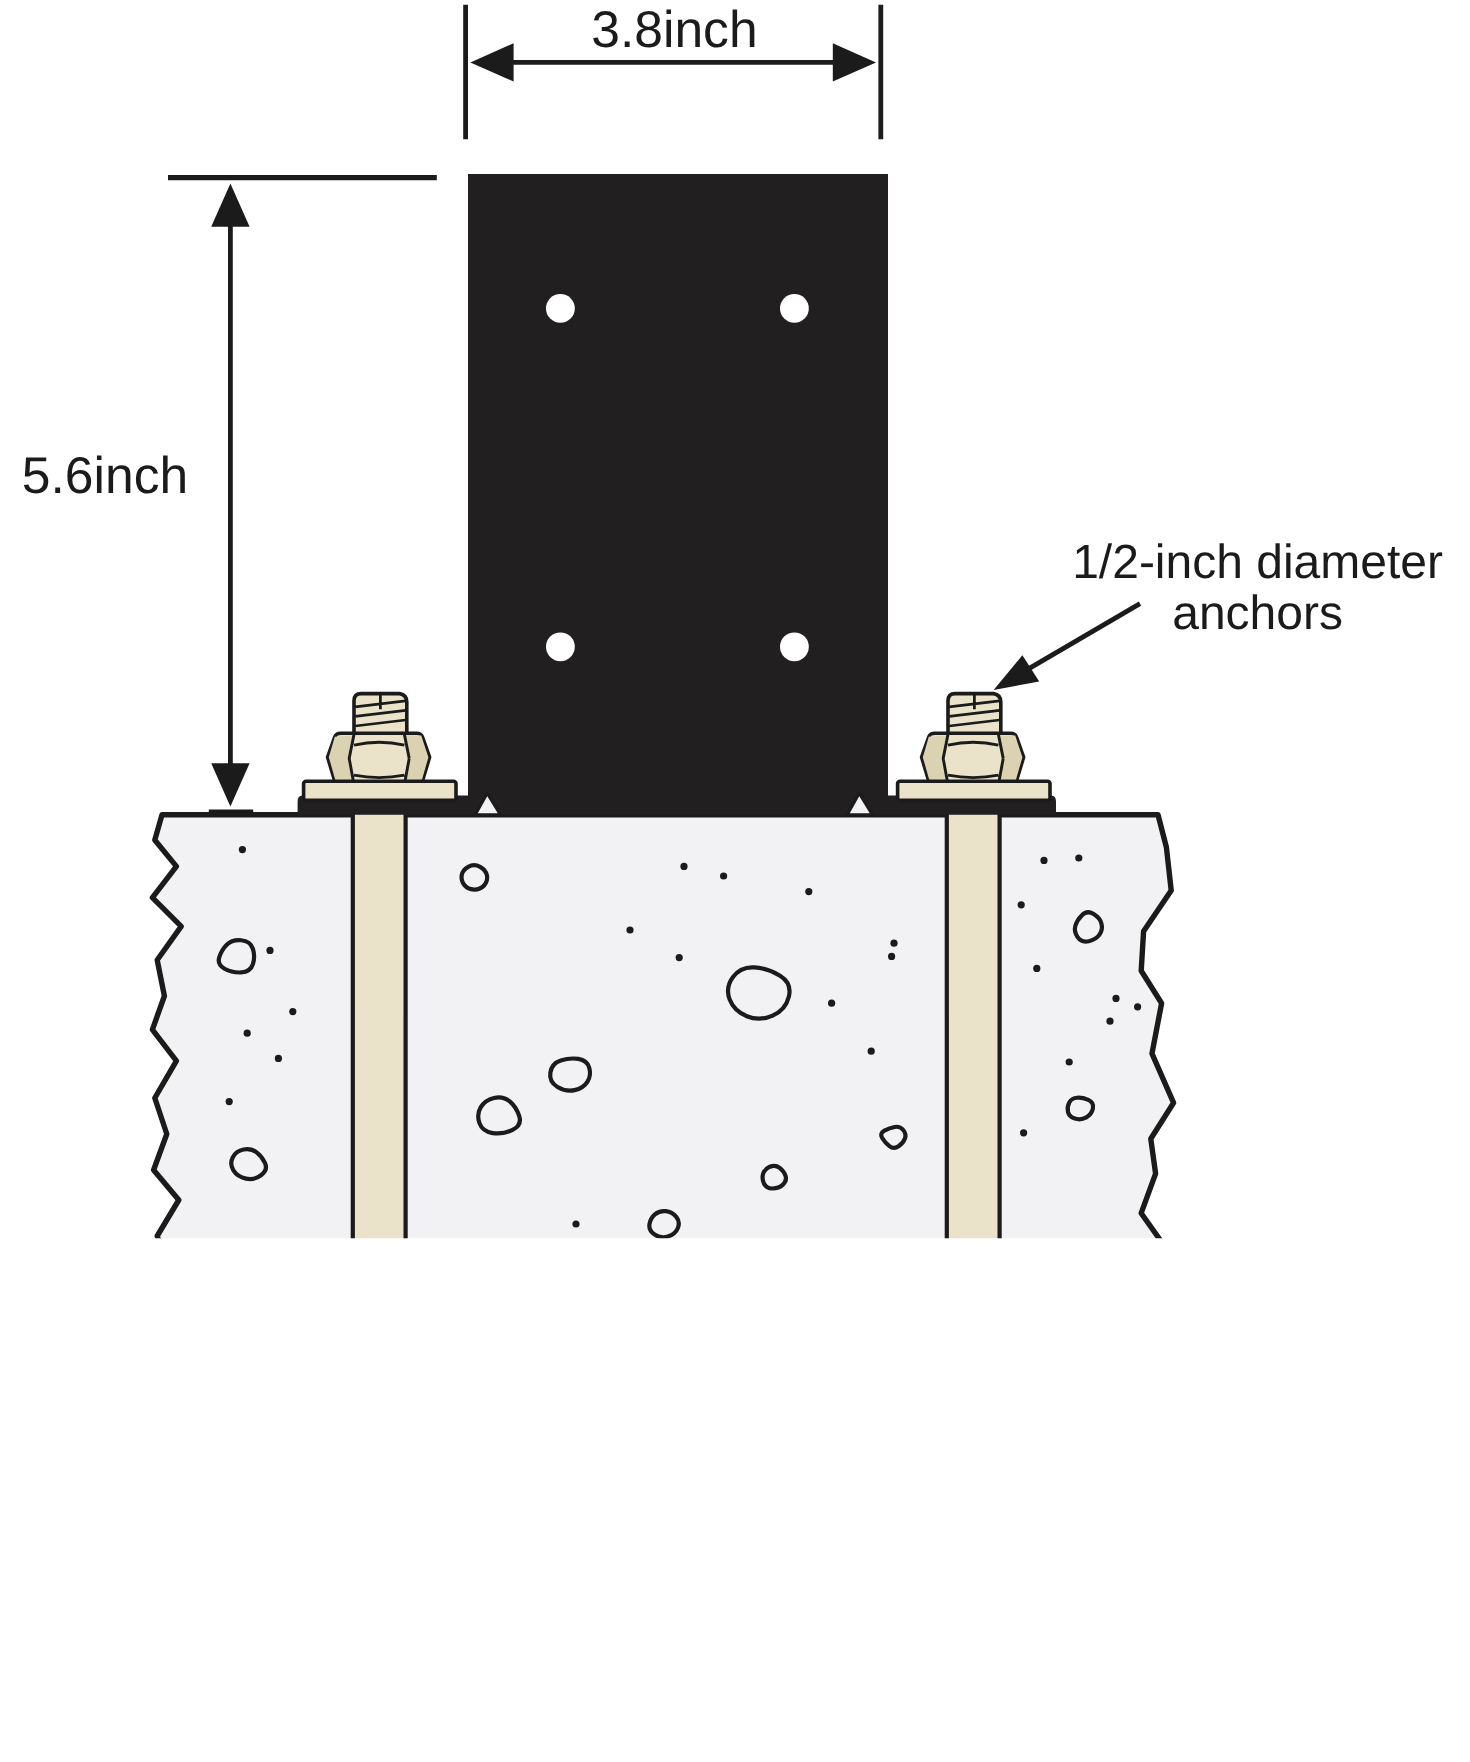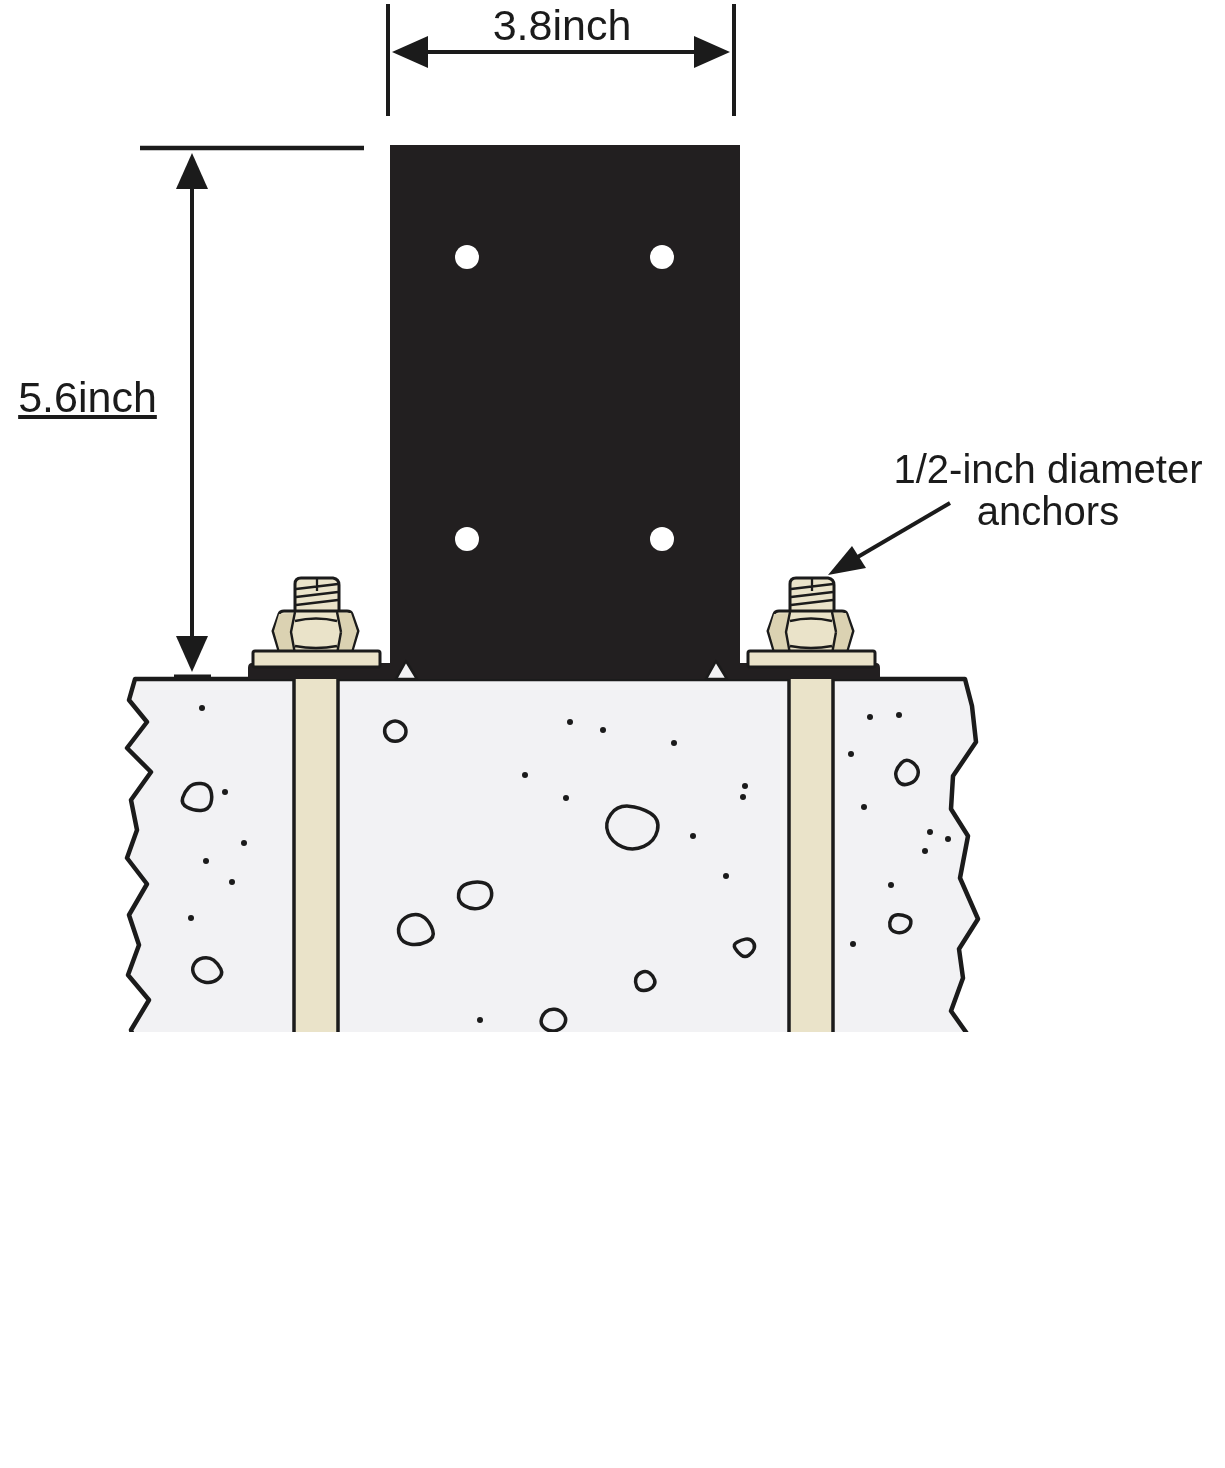--- a/index.html
+++ b/index.html
@@ -187,20 +187,20 @@
     </g>
 
     <g>
       <path class="ink-line" stroke-width="4" d="M950,503 L856,558"></path>
       <polygon class="ink-fill" points="828,575 866,568 852,546"></polygon>
     </g>
   </svg>
 
   <div class="label dim-label" style="left:412px;top:0px;width:300px;">3.8inch</div>
 
-  <div class="label dim-label" style="left:0px;top:372px;width:175px;text-decoration:underline;">5.6inch</div>
+  <div class="label dim-label" style="left:0px;top:372px;width:175px;">5.6inch</div>
 
   <div style="position:absolute;left:860px;top:448px;width:376px;">
     <div class="label anno-label" style="position:static;">1/2-inch diameter</div>
     <div class="label anno-label" style="position:static;">anchors</div>
   </div>
 
 </div>
 
 </body></html>

